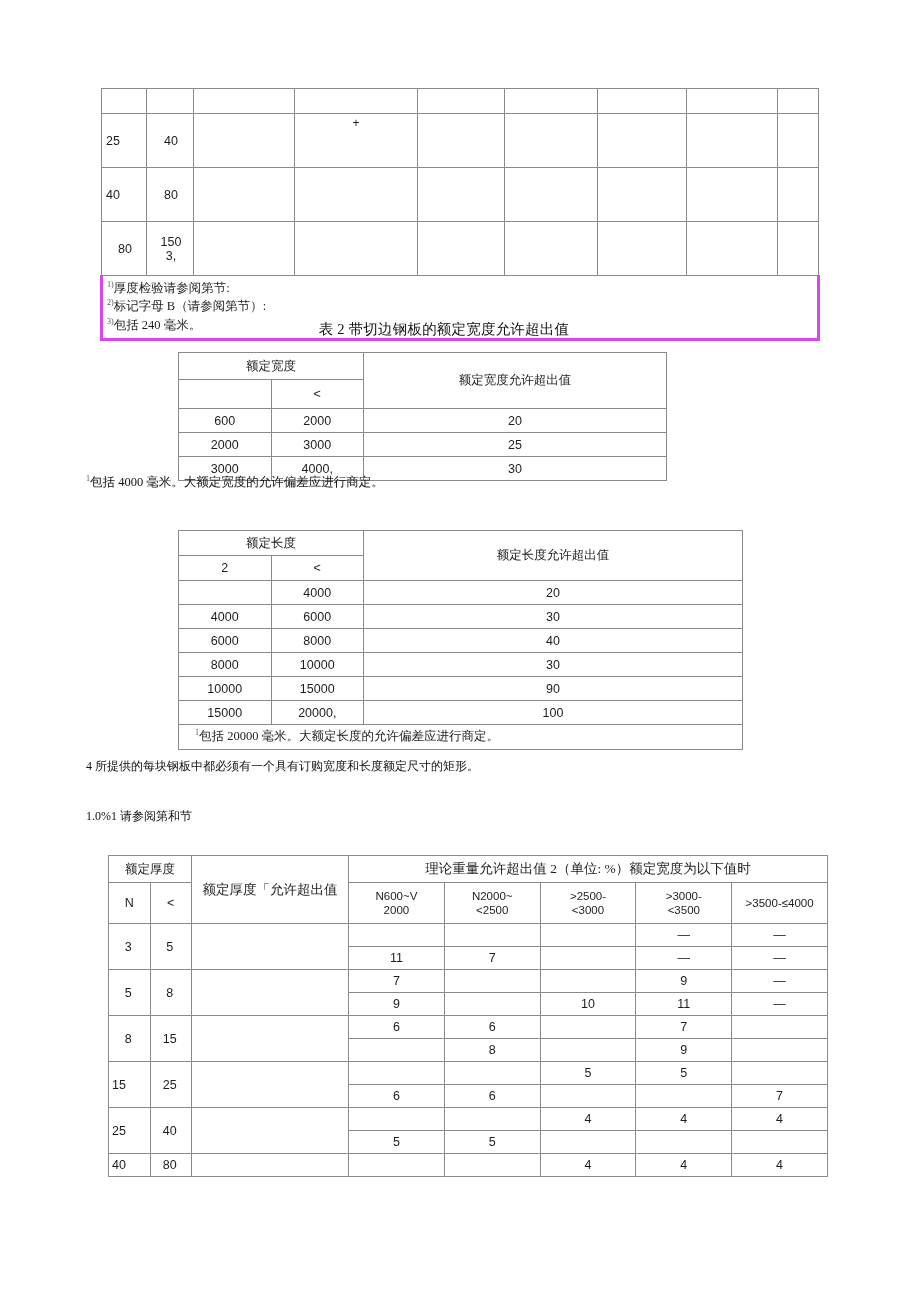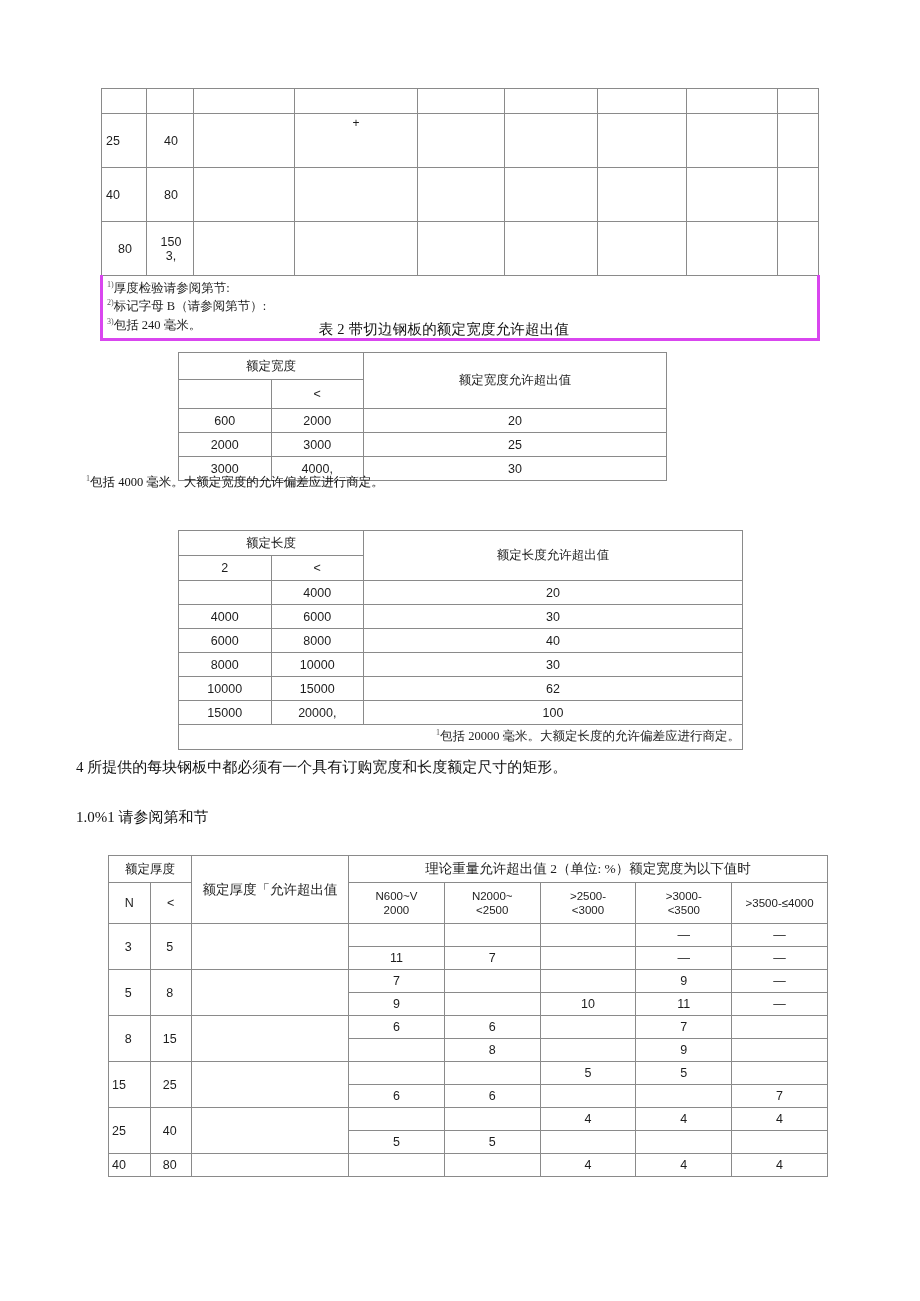--- a/index.html
+++ b/index.html
@@ -95,33 +95,33 @@
   table.tbl2 td.hd { height: 26px; }
   table.tbl2 td.hd2 { height: 28px; }
 
   
   .tbl3-wrap { position: absolute; left: 178px; top: 530px; }
   table.tbl3 { width: 565px; }
   table.tbl3 td { height: 23px; }
   table.tbl3 td.hd { height: 24px; }
   table.tbl3 td.hd2 { height: 24px; }
   table.tbl3 td.note {
-    text-align: right;
-    padding-left: 4px;
+    text-align: left;
+    padding-left: 16px;
     font-family: "Liberation Serif", "DejaVu Serif", serif;
     font-size: 12.5px;
     height: 24px;
   }
 
   
   .para {
     position: absolute;
-    left: 76px;
+    left: 86px;
     font-family: "Liberation Serif", "DejaVu Serif", serif;
-    font-size: 15px;
+    font-size: 12px;
     color: #111;
     white-space: nowrap;
   }
 
   
   .tbl4-wrap { position: absolute; left: 100px; top: 855px; }
   table.tbl4 { width: 720px; margin-left: 8px; }
   table.tbl4 td { height: 22px; }
   table.tbl4 td.lead {
     text-align: left;
@@ -274,21 +274,21 @@
         <td>40</td>
       </tr>
       <tr>
         <td>8000</td>
         <td>10000</td>
         <td>30</td>
       </tr>
       <tr>
         <td>10000</td>
         <td>15000</td>
-        <td>62</td>
+        <td>90</td>
       </tr>
       <tr>
         <td>15000</td>
         <td>20000,</td>
         <td>100</td>
       </tr>
       <tr>
         <td class="note" colspan="3">
           <sup class="fn">1</sup><span>包括 20000 毫米。大额定长度的允许偏差应进行商定。</span>
         </td>

